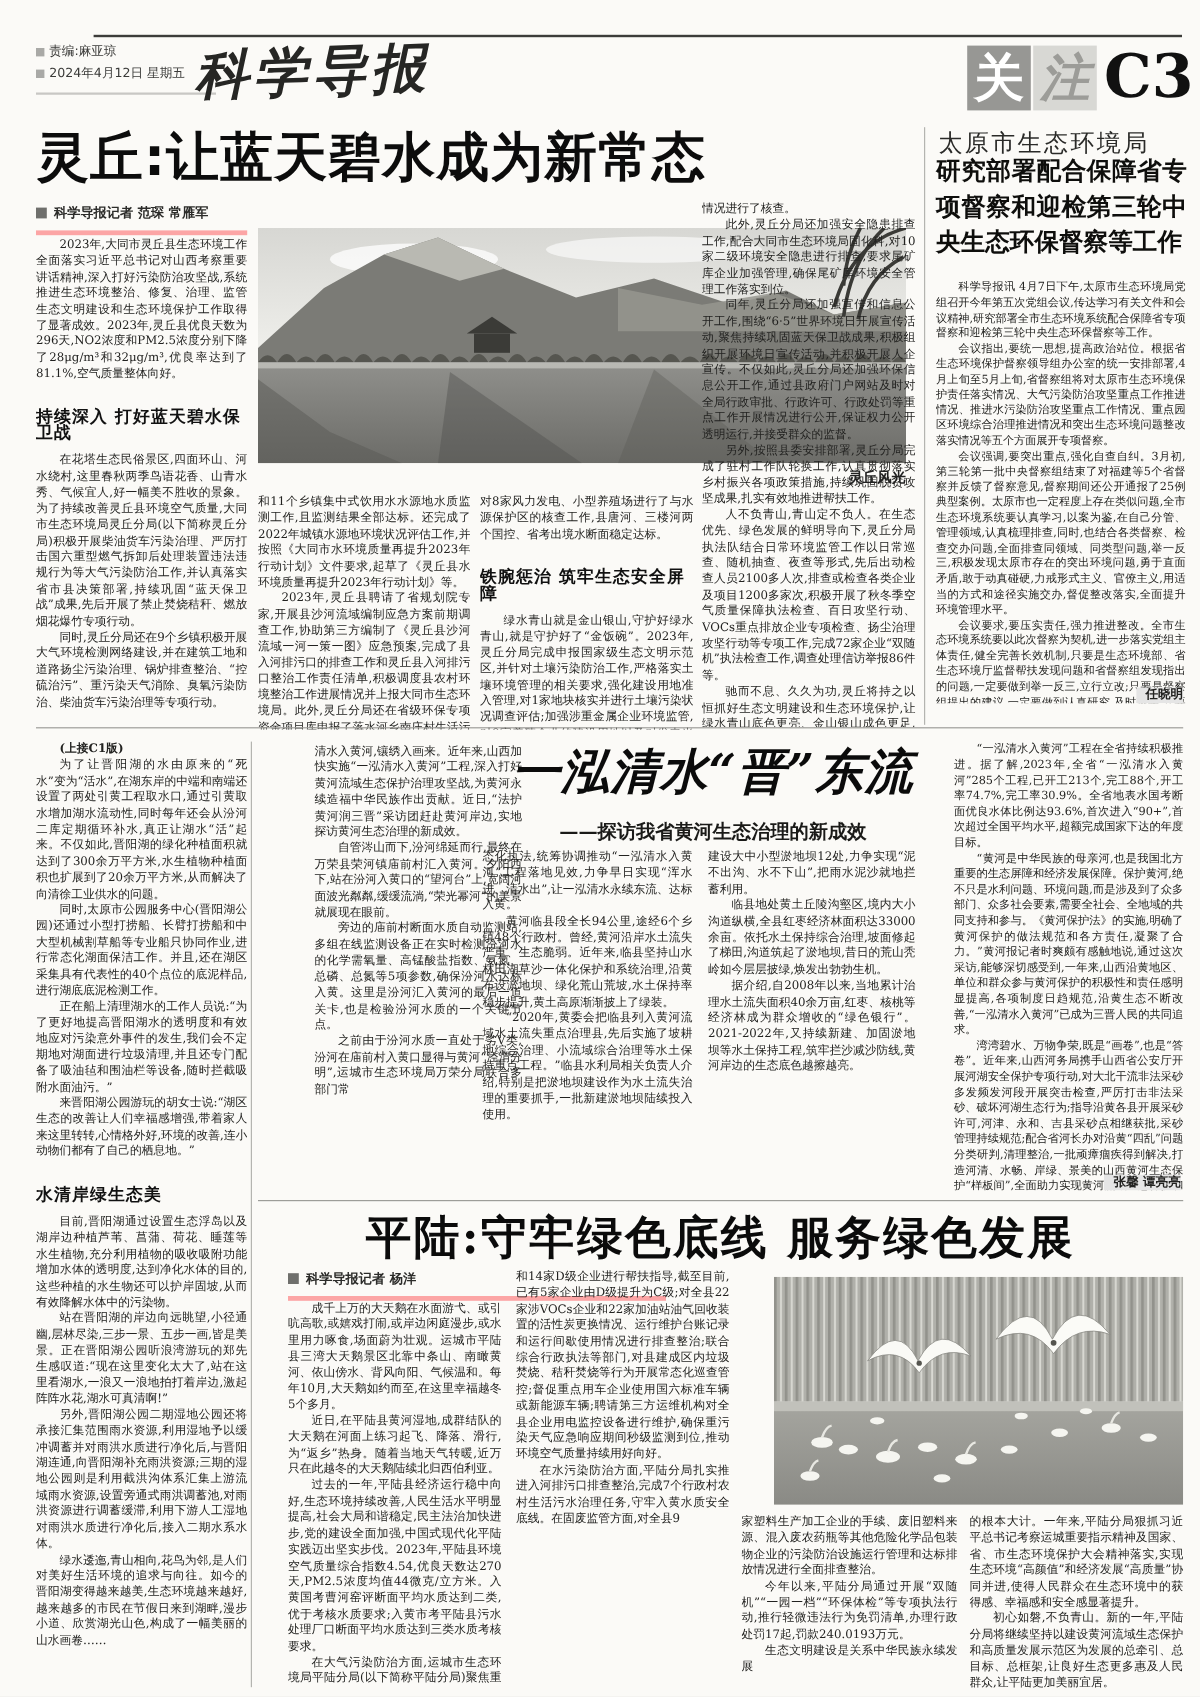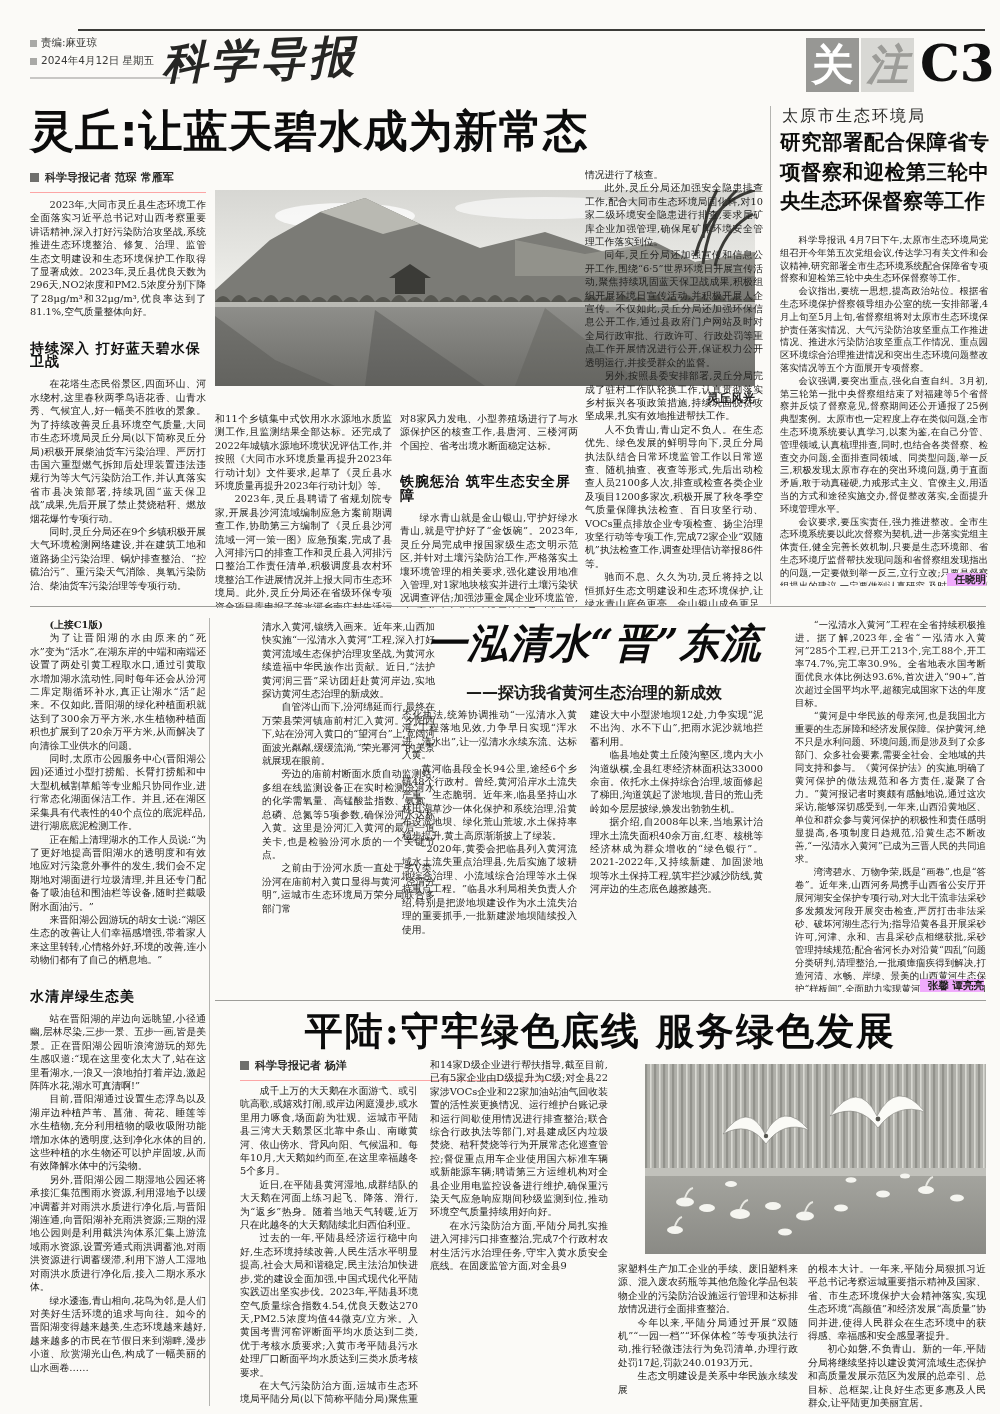--- a/index.html
+++ b/index.html
@@ -19,32 +19,32 @@
   .zi1{left:806px;background:#979794;color:#ffffff;}
   .zi2{left:861px;background:#d8d8d4;color:#9c9c98;font-style:italic;}
   .pageno{left:920px;top:34px;font-size:50px;font-weight:900;font-family:"DejaVu Serif",serif;color:#111;}
   
   .bodycol p{margin:0;text-indent:2em;text-align:justify;}
   .bodycol{font-size:9.8px;line-height:13.4px;overflow:hidden;color:#222220;}
   .cont > p:first-child{text-indent:0;}
   .subhead{font-family:"DejaVu Sans","Liberation Sans",sans-serif;font-weight:800;font-size:14px;
            letter-spacing:1px;margin:23px 0 9px;color:#111;}
   .byline{font-family:"DejaVu Sans","Liberation Sans",sans-serif;font-weight:700;font-size:11px;
-          color:#2c2c2a;border-bottom:1px solid #fca5a5;padding-bottom:7px;display:flex;align-items:center;}
+          color:#2c2c2a;border-bottom:4px solid #fca5a5;padding-bottom:7px;display:flex;align-items:center;}
   .bsq{display:inline-block;width:9px;height:9px;background:#6f6f6c;margin-right:6px;}
   .caption{font-family:"DejaVu Sans","Liberation Sans",sans-serif;font-weight:700;font-size:12px;
            text-align:right;color:#222;}
   .vrule{width:1px;background:#b4b4b0;}
   .hrule{height:1px;background:#9d9d99;}
-  .sig{position:absolute;right:2px;bottom:0;font-weight:700;background:#f0abfc;padding-left:8px;
+  .sig{position:absolute;right:2px;bottom:0;font-weight:700;background:#e5e5e5;padding-left:8px;
        font-size:10.5px;}
   
   .h-lingqiu{left:30px;top:102px;width:720px;font-family:"DejaVu Sans","Liberation Sans",sans-serif;
              font-weight:900;font-size:44px;letter-spacing:1px;color:#0c0c0c;white-space:nowrap;}
-  .kicker{left:782px;top:106px;font-size:16px;letter-spacing:2px;color:#2a2a28;}
+  .kicker{left:782px;top:106px;font-size:20px;letter-spacing:2px;color:#2a2a28;}
   .h-taiyuan{left:780px;top:128px;width:209px;font-size:20.5px;font-weight:900;line-height:1.45;
              text-align:justify;color:#0e0e0c;}
   .taiyuan-body{font-size:9.3px;line-height:12.8px;}
   .h-huanghe{left:402px;top:616px;width:384px;text-align:center;}
   .h-huanghe .big{font-size:40px;font-weight:900;color:#0b0b0b;letter-spacing:1px;font-style:italic;}
   .h-huanghe .sub{font-size:16px;font-weight:700;margin-top:12px;color:#1a1a18;}
   .hh4{font-size:9.4px;line-height:13px;}
   .h-pinglu{left:215px;top:1006px;width:771px;text-align:center;font-size:38px;font-weight:900;
             letter-spacing:2px;color:#0b0b0b;}
 </style>
@@ -157,22 +157,22 @@
   <div class="abs bodycol" style="left:30px;top:618px;width:176px;height:788px;">
     <p style="font-weight:700;text-indent:2em;">(上接C1版)</p>
     <div>
         <p>为了让晋阳湖的水由原来的“死水”变为“活水”,在湖东岸的中端和南端还设置了两处引黄工程取水口,通过引黄取水增加湖水流动性,同时每年还会从汾河二库定期循环补水,真正让湖水“活”起来。不仅如此,晋阳湖的绿化种植面积就达到了300余万平方米,水生植物种植面积也扩展到了20余万平方米,从而解决了向清徐工业供水的问题。</p>
         <p>同时,太原市公园服务中心(晋阳湖公园)还通过小型打捞船、长臂打捞船和中大型机械割草船等专业船只协同作业,进行常态化湖面保洁工作。并且,还在湖区采集具有代表性的40个点位的底泥样品,进行湖底底泥检测工作。</p>
         <p>正在船上清理湖水的工作人员说:“为了更好地提高晋阳湖水的透明度和有效地应对污染意外事件的发生,我们会不定期地对湖面进行垃圾清理,并且还专门配备了吸油毡和围油栏等设备,随时拦截吸附水面油污。”</p>
         <p>来晋阳湖公园游玩的胡女士说:“湖区生态的改善让人们幸福感增强,带着家人来这里转转,心情格外好,环境的改善,连小动物们都有了自己的栖息地。”</p>
       </div>
     <div class="subhead">水清岸绿生态美</div>
     <div>
+        <p>目前,晋阳湖通过设置生态浮岛以及湖岸边种植芦苇、菖蒲、荷花、睡莲等水生植物,充分利用植物的吸收吸附功能增加水体的透明度,达到净化水体的目的,这些种植的水生物还可以护岸固坡,从而有效降解水体中的污染物。</p>
         <p>站在晋阳湖的岸边向远眺望,小径通幽,层林尽染,三步一景、五步一画,皆是美景。正在晋阳湖公园听浪湾游玩的郑先生感叹道:“现在这里变化太大了,站在这里看湖水,一浪又一浪地拍打着岸边,激起阵阵水花,湖水可真清啊!”</p>
-        <p>目前,晋阳湖通过设置生态浮岛以及湖岸边种植芦苇、菖蒲、荷花、睡莲等水生植物,充分利用植物的吸收吸附功能增加水体的透明度,达到净化水体的目的,这些种植的水生物还可以护岸固坡,从而有效降解水体中的污染物。</p>
         <p>另外,晋阳湖公园二期湿地公园还将承接汇集范围雨水资源,利用湿地予以缓冲调蓄并对雨洪水质进行净化后,与晋阳湖连通,向晋阳湖补充雨洪资源;三期的湿地公园则是利用截洪沟体系汇集上游流域雨水资源,设置旁通式雨洪调蓄池,对雨洪资源进行调蓄缓滞,利用下游人工湿地对雨洪水质进行净化后,接入二期水系水体。</p>
         <p>绿水逶迤,青山相向,花鸟为邻,是人们对美好生活环境的追求与向往。如今的晋阳湖变得越来越美,生态环境越来越好,越来越多的市民在节假日来到湖畔,漫步小道、欣赏湖光山色,构成了一幅美丽的山水画卷……</p>
       </div>
   </div>
   <div class="abs vrule" style="left:209px;top:618px;height:788px;"></div>
 
   <div class="abs bodycol cont" style="left:219px;top:620px;width:173px;height:372px;margin-left:43px;">
       <p>清水入黄河,镶绣入画来。近年来,山西加快实施“一泓清水入黄河”工程,深入打好黄河流域生态保护治理攻坚战,为黄河永续造福中华民族作出贡献。近日,“法护黄河润三晋”采访团赶赴黄河岸边,实地探访黄河生态治理的新成效。</p>
       <p>自管涔山而下,汾河绵延而行,最终在万荣县荣河镇庙前村汇入黄河。夕阳西下,站在汾河入黄口的“望河台”上,宽阔河面波光粼粼,缓缓流淌,“荣光幂河”的美景就展现在眼前。</p>
       <p>旁边的庙前村断面水质自动监测站,多组在线监测设备正在实时检测汾河水的化学需氧量、高锰酸盐指数、氨氮、总磷、总氮等5项参数,确保汾河水达标入黄。这里是汾河汇入黄河的最后一道关卡,也是检验汾河水质的一个关键节点。</p>

